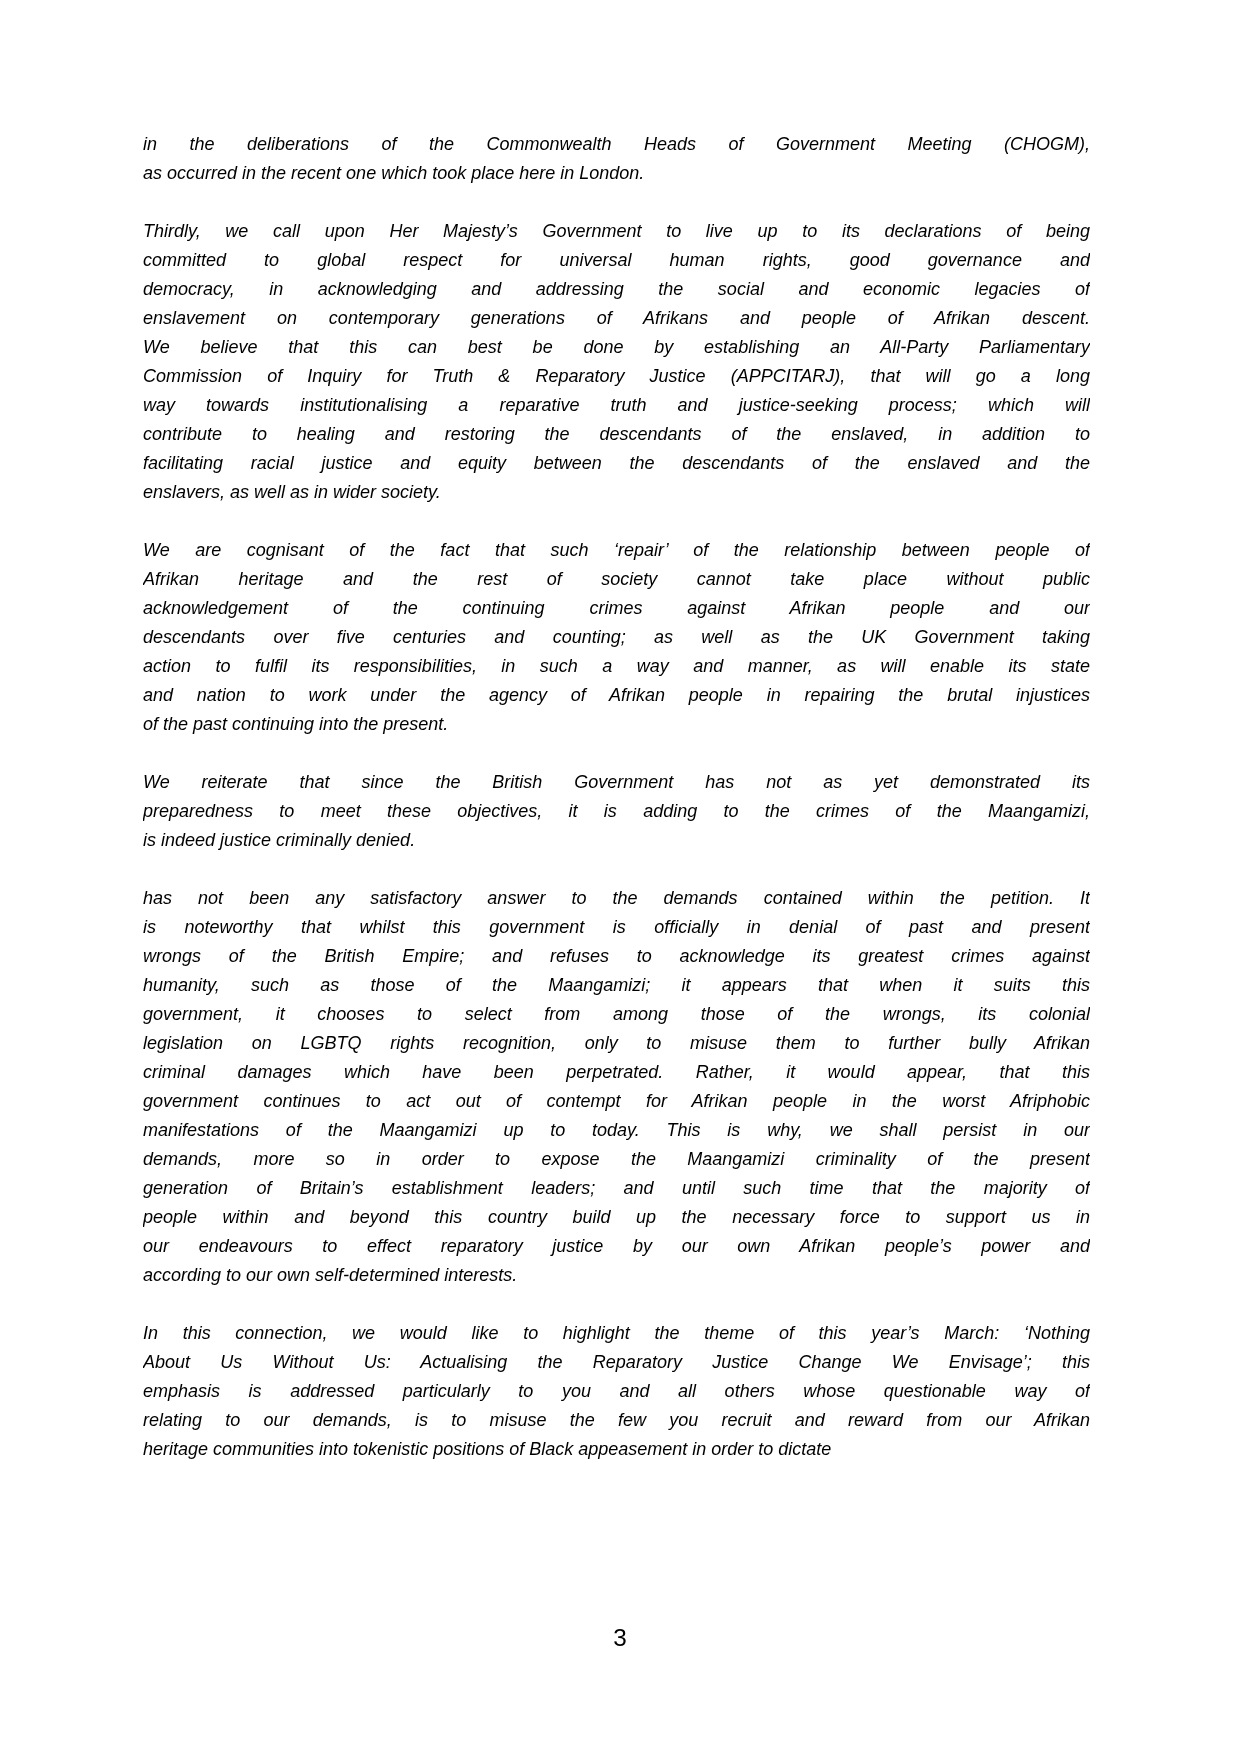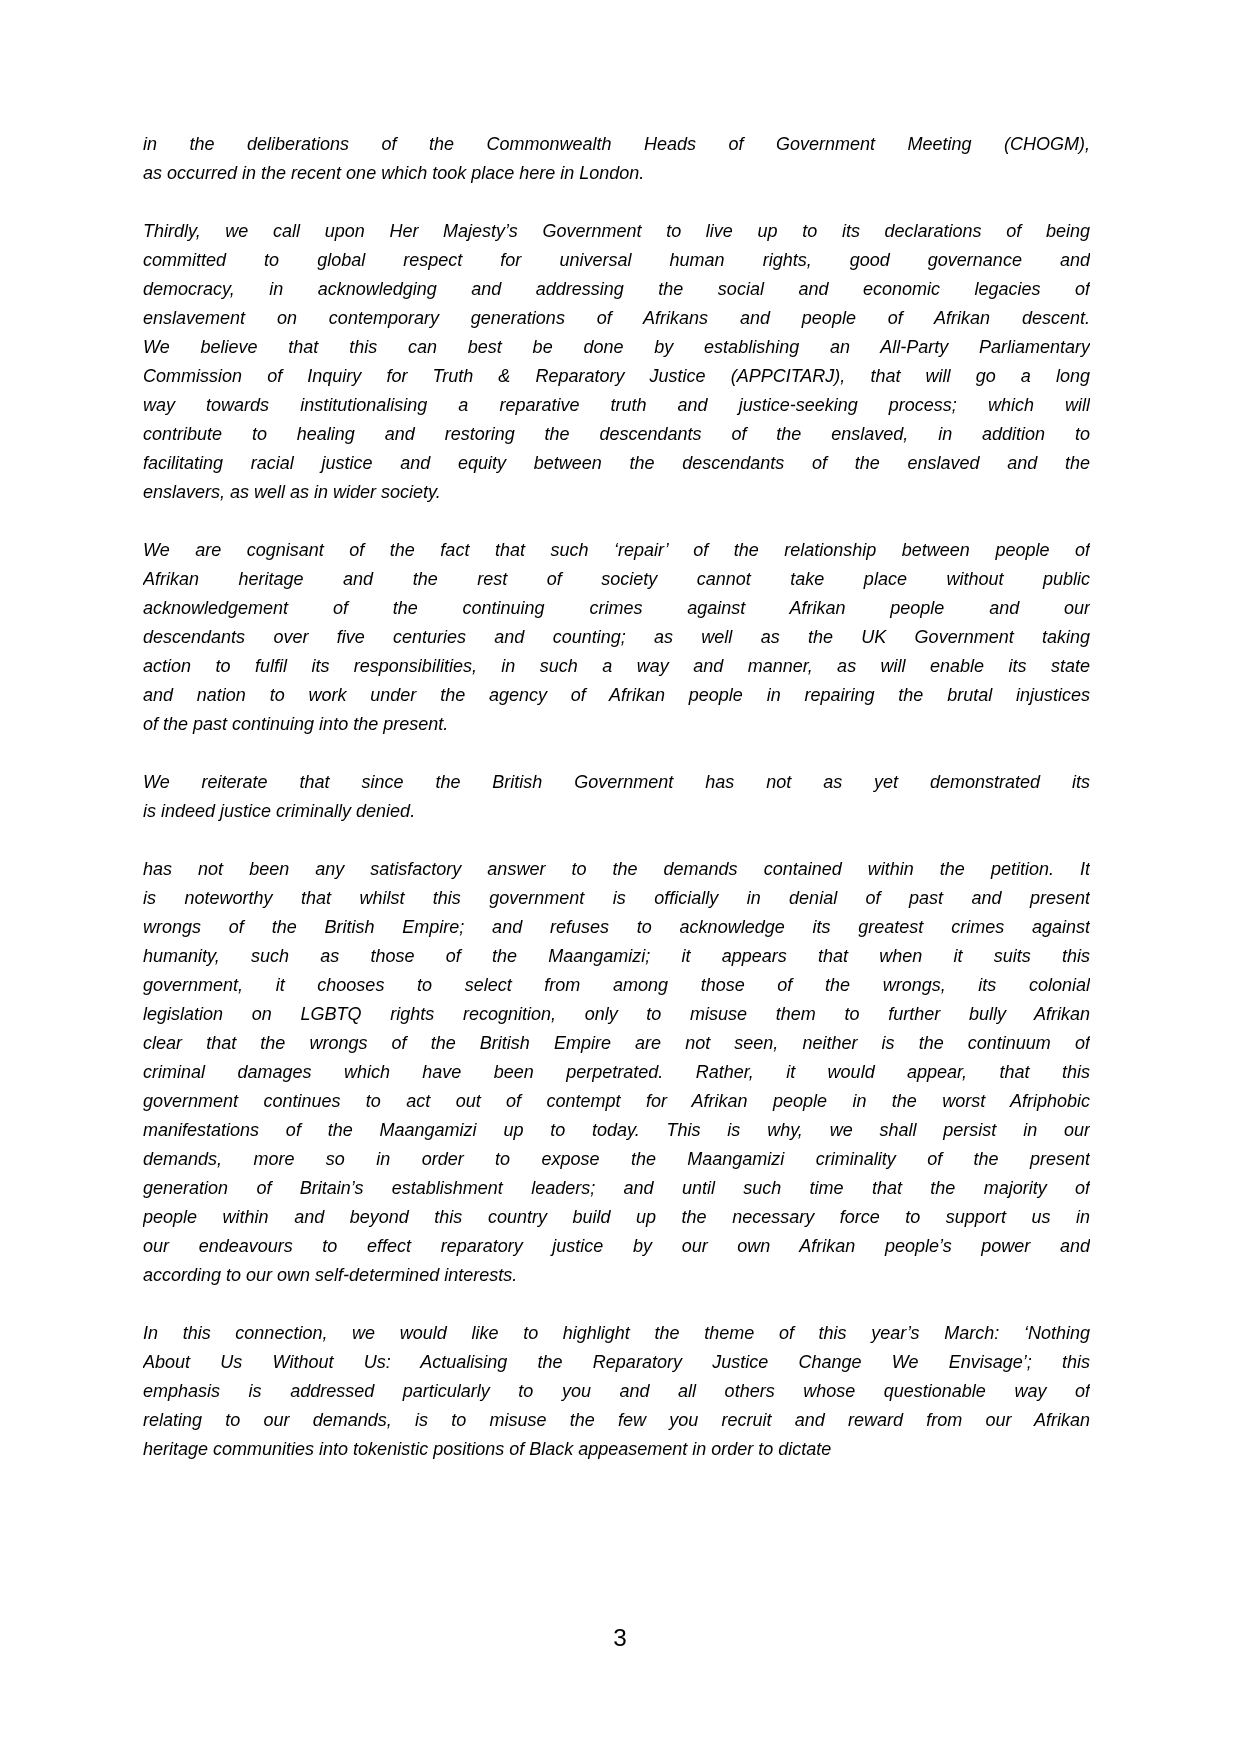--- a/index.html
+++ b/index.html
@@ -83,31 +83,31 @@
       <div class="line">Afrikan heritage and the rest of society cannot take place without public</div>
       <div class="line">acknowledgement of the continuing crimes against Afrikan people and our</div>
       <div class="line">descendants over five centuries and counting; as well as the UK Government taking</div>
       <div class="line">action to fulfil its responsibilities, in such a way and manner, as will enable its state</div>
       <div class="line">and nation to work under the agency of Afrikan people in repairing the brutal injustices</div>
       <div class="line last">of the past continuing into the present.</div>
     </div>
 
     <div class="para">
       <div class="line">We reiterate that since the British Government has not as yet demonstrated its</div>
+      <div class="line">preparedness to meet these objectives, it is adding to the crimes of the Maangamizi,</div>
       <div class="line last">is indeed justice criminally denied.</div>
     </div>
 
     <div class="para">
       <div class="line">has not been any satisfactory answer to the demands contained within the petition. It</div>
       <div class="line">is noteworthy that whilst this government is officially in denial of past and present</div>
       <div class="line">wrongs of the British Empire; and refuses to acknowledge its greatest crimes against</div>
       <div class="line">humanity, such as those of the Maangamizi; it appears that when it suits this</div>
       <div class="line">government, it chooses to select from among those of the wrongs, its colonial</div>
       <div class="line">legislation on LGBTQ rights recognition, only to misuse them to further bully Afrikan</div>
-      <div class="line">clear that the wrongs of the British Empire are not seen, neither is the continuum of</div>
       <div class="line">criminal damages which have been perpetrated. Rather, it would appear, that this</div>
       <div class="line">government continues to act out of contempt for Afrikan people in the worst Afriphobic</div>
       <div class="line">manifestations of the Maangamizi up to today. This is why, we shall persist in our</div>
       <div class="line">demands, more so in order to expose the Maangamizi criminality of the present</div>
       <div class="line">generation of Britain’s establishment leaders; and until such time that the majority of</div>
       <div class="line">people within and beyond this country build up the necessary force to support us in</div>
       <div class="line">our endeavours to effect reparatory justice by our own Afrikan people’s power and</div>
       <div class="line last">according to our own self-determined interests.</div>
     </div>
 

